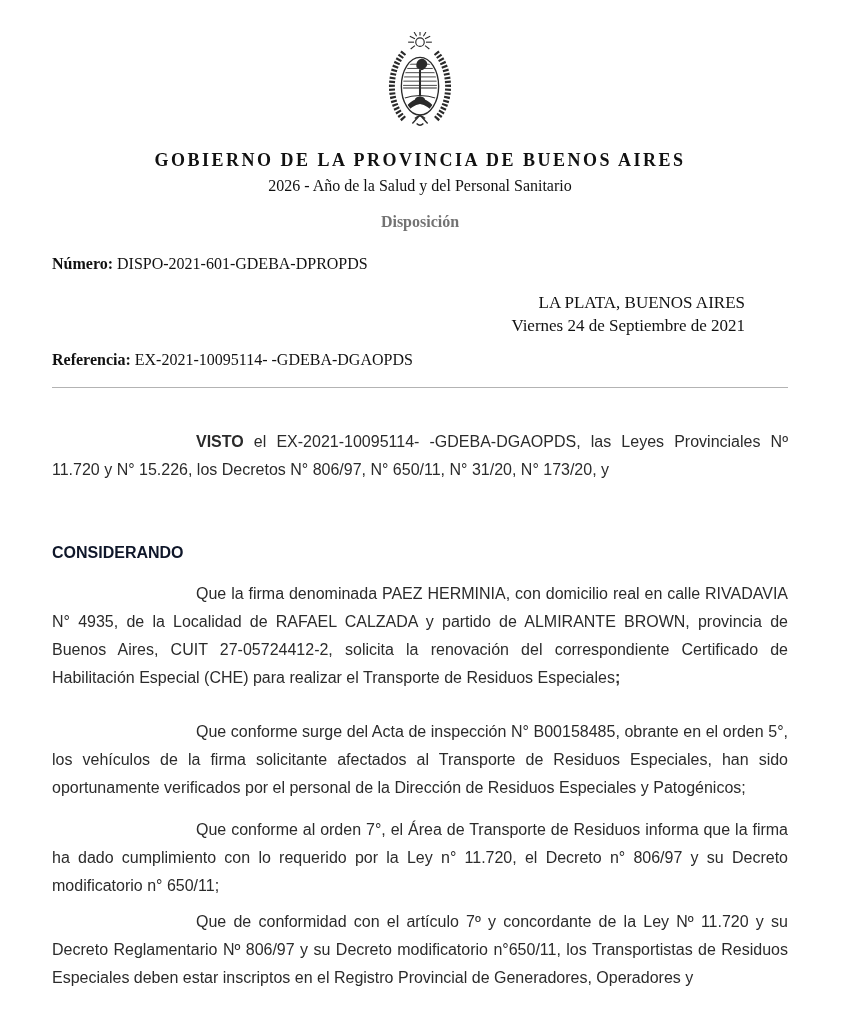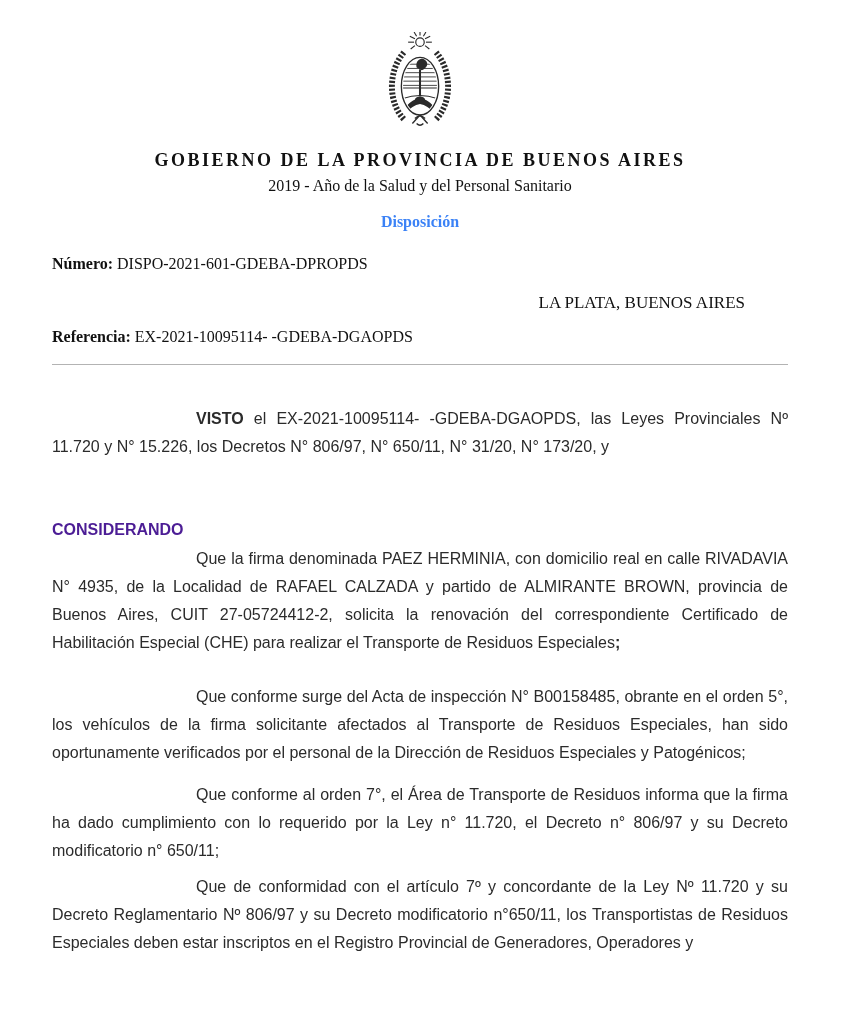--- a/index.html
+++ b/index.html
@@ -43,21 +43,21 @@
     line-height: 22px;
     color: #111;
   }
   .doc-type {
     margin-top: 14px;
     text-align: center;
     font-family: "Liberation Serif", serif;
     font-weight: bold;
     font-size: 16px;
     line-height: 22px;
-    color: #3b82f6;
+    color: #737373;
   }
   
   .meta-line {
     font-family: "Liberation Serif", serif;
     font-size: 16px;
     line-height: 22px;
     color: #111;
   }
   .meta-line .label { font-weight: bold; text-align: center; }
   .numero { margin-top: 20px; }
@@ -83,26 +83,26 @@
     font-size: 16px;
     line-height: 28px;
     text-align: justify;
     text-indent: 144px;
     color: #2b2b2b;
   }
   .para .bold { font-weight: bold; }
   .visto-para { margin-top: 40px; }
   .visto-para .kw { font-weight: bold; }
   .considerando {
-    margin: 58px 0 4px 0;
+    margin: 58px 0 16px 0;
     font-family: "Liberation Sans", sans-serif;
     font-weight: bold;
     font-size: 16px;
     line-height: 22px;
-    color: #4c1d95;
+    color: #0f172a;
   }
   .p1 { }
   .p2 { margin-top: 26px; }
   .p3 { margin-top: 14px; }
   .p4 { margin-top: 8px; }
   
   .emblem-stroke { stroke: #2a2a2a; fill: none; }
 </style>
 </head>
 <body>
@@ -162,30 +162,31 @@
       <g class="emblem-stroke" stroke-width="1.6">
         <path d="M50,98 L41,108"></path>
         <path d="M50,98 L59,108"></path>
         <path d="M44,102 Q50,96 56,102"></path>
         <path d="M46,108 Q50,112 54,108"></path>
       </g>
     </svg>
   </div>
 
   <div class="gov-title">GOBIERNO DE LA PROVINCIA DE BUENOS AIRES</div>
-  <div class="gov-motto">2019 - Año de la Salud y del Personal Sanitario</div>
+  <div class="gov-motto">2026 - Año de la Salud y del Personal Sanitario</div>
   <div class="doc-type">Disposición</div>
 
   <p class="meta-line numero">
     <span class="label">Número:</span>
     <span>DISPO-2021-601-GDEBA-DPROPDS</span>
   </p>
 
   <div class="dateblock">
     <div>LA PLATA, BUENOS AIRES</div>
+    <div>Viernes 24 de Septiembre de 2021</div>
   </div>
 
   <p class="meta-line referencia">
     <span class="label">Referencia:</span>
     <span>EX-2021-10095114- -GDEBA-DGAOPDS</span>
   </p>
 
   <hr class="rule">
 
   <main>

